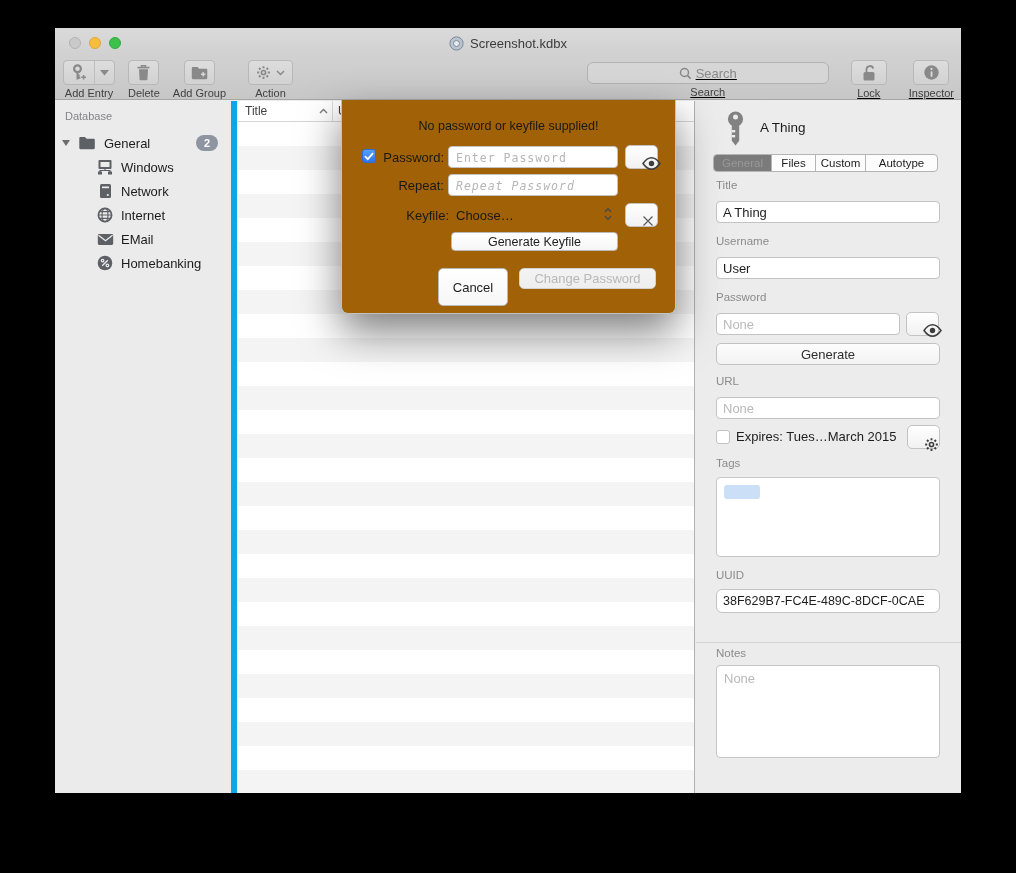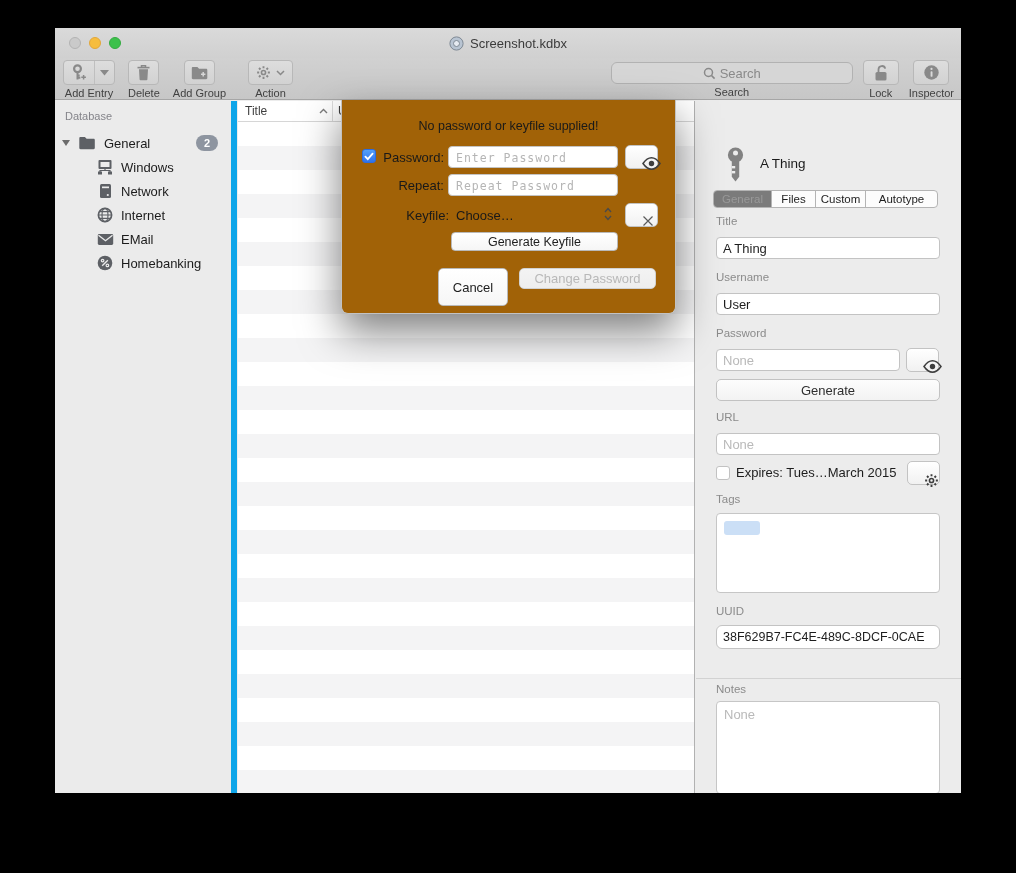--- a/index.html
+++ b/index.html
@@ -20,21 +20,21 @@
   .light.min   { background:#f6bd3e; border:1px solid #e2a73a; }
   .light.zoom  { background:#3cc14b; border:1px solid #34ab41; }
   .wintitle { position:absolute; inset:0; display:flex; align-items:center;
               justify-content:center; gap:6px; font-size:13px; color:#3b3b3b; }
 
   
   .toolbar { position:absolute; top:30px; left:0; right:0; height:42px;
              background:linear-gradient(#d1d1d1,#c7c7c7); border-bottom:1px solid #a6a6a6; }
   .tb-group { position:absolute; top:2px; display:flex; align-items:flex-start; }
   .tb-left  { left:8px; gap:13px; }
-  .tb-right { right:7px; gap:10px; }
+  .tb-right { right:7px; gap:22px;text-decoration:underline; }
   .tb-item { display:flex; flex-direction:column; align-items:center; }
   .tb-btn { height:25px; background:linear-gradient(#dddddd,#d2d2d2);
             border:1px solid #b8b8b8; border-radius:4px; color:#898989;
             display:flex; align-items:center; justify-content:center; }
   .tb-btn.single { width:31px; }
   .tb-btn.wide { width:45px; gap:5px; }
   .tb-seg { display:flex; height:25px; border:1px solid #b8b8b8; border-radius:4px;
             background:linear-gradient(#dddddd,#d2d2d2); color:#898989; }
   .seg-main { width:31px; display:flex; align-items:center; justify-content:center;
               border-right:1px solid #bfbfbf; }
@@ -65,21 +65,21 @@
           border-right:1px solid #b1b1b1; }
   .list-header { height:21px; background:#fff; border-bottom:1px solid #d6d6d6;
                  display:flex; align-items:stretch; font-size:12px; color:#3e3e3e; }
   .col-title { width:95px; padding:0 4px 0 7px; display:flex; align-items:center;
                justify-content:space-between; border-right:1px solid #dcdcdc; }
   .col-u { padding-left:5px; display:flex; align-items:center; }
   .list-rows { position:absolute; top:21px; left:0; right:0; bottom:0;
                background:repeating-linear-gradient(to bottom,#ffffff 0 24px,#f4f4f5 24px 48px); }
 
   
-  .insp { position:absolute; left:641px; top:0; right:0; bottom:0; background:#ececec;margin-top:36px; }
+  .insp { position:absolute; left:641px; top:0; right:0; bottom:0; background:#ececec; }
   .insp * { position:absolute; }
   .key-big { left:28px; top:10px; color:#828282; }
   .entry-title { left:64px; top:19px; font-size:13.5px; color:#1b1b1b; }
   .tabs { left:17px; top:53px; width:225px; height:18px; display:flex;
           border:1px solid #b4b4b4; border-radius:4px; overflow:hidden; background:#fcfcfc; }
   .tab { position:static; font-size:11.5px; color:#1d1d1d; display:flex; align-items:center;
          justify-content:center; border-right:1px solid #b4b4b4; }
   .tab:last-child { border-right:none; flex:1; }
   .tab.sel { background:#7b7b7b; color:#999999; }
   .ilabel { font-size:11.5px; color:#8b8b8b; }
@@ -410,21 +410,21 @@
     <div class="sq-btn" style="left:283px;top:45px">
       <span>
         <svg width="19" height="13" viewBox="0 0 19 13">
             <path d="M1 6.5C4 2.2 6.7.8 9.5.8s5.5 1.4 8.5 5.7c-3 4.3-5.7 5.7-8.5 5.7S4 10.8 1 6.5z" fill="none" stroke="currentColor" stroke-width="1.5"></path>
             <circle cx="9.5" cy="6.5" r="2.7" fill="currentColor"></circle>
           </svg>
       </span>
     </div>
 
     <span class="dlab" style="left:0;top:78px;width:102px">Repeat:</span>
-    <input class="dinput mono" style="left: 106px; top: 74px; width: 170px;" placeholder="Repeat Password">
+    <input class="dinput mono" style="left: 106px; top: 74px; width: 170px; font-style: italic;" placeholder="Repeat Password">
 
     <span class="dlab" style="left:0;top:108px;width:107px">Keyfile:</span>
     <span class="popup-label" style="left:114px;top:108px">Choose…</span>
     <span style="left:262px;top:107px;color:#4a4a4a">
       <svg width="8" height="14" viewBox="0 0 8 14">
           <path d="M1 5l3-3.4L7 5" fill="none" stroke="currentColor" stroke-width="1.4"></path>
           <path d="M1 9l3 3.4L7 9" fill="none" stroke="currentColor" stroke-width="1.4"></path>
         </svg>
     </span>
     <div class="sq-btn" style="left:283px;top:103px">

